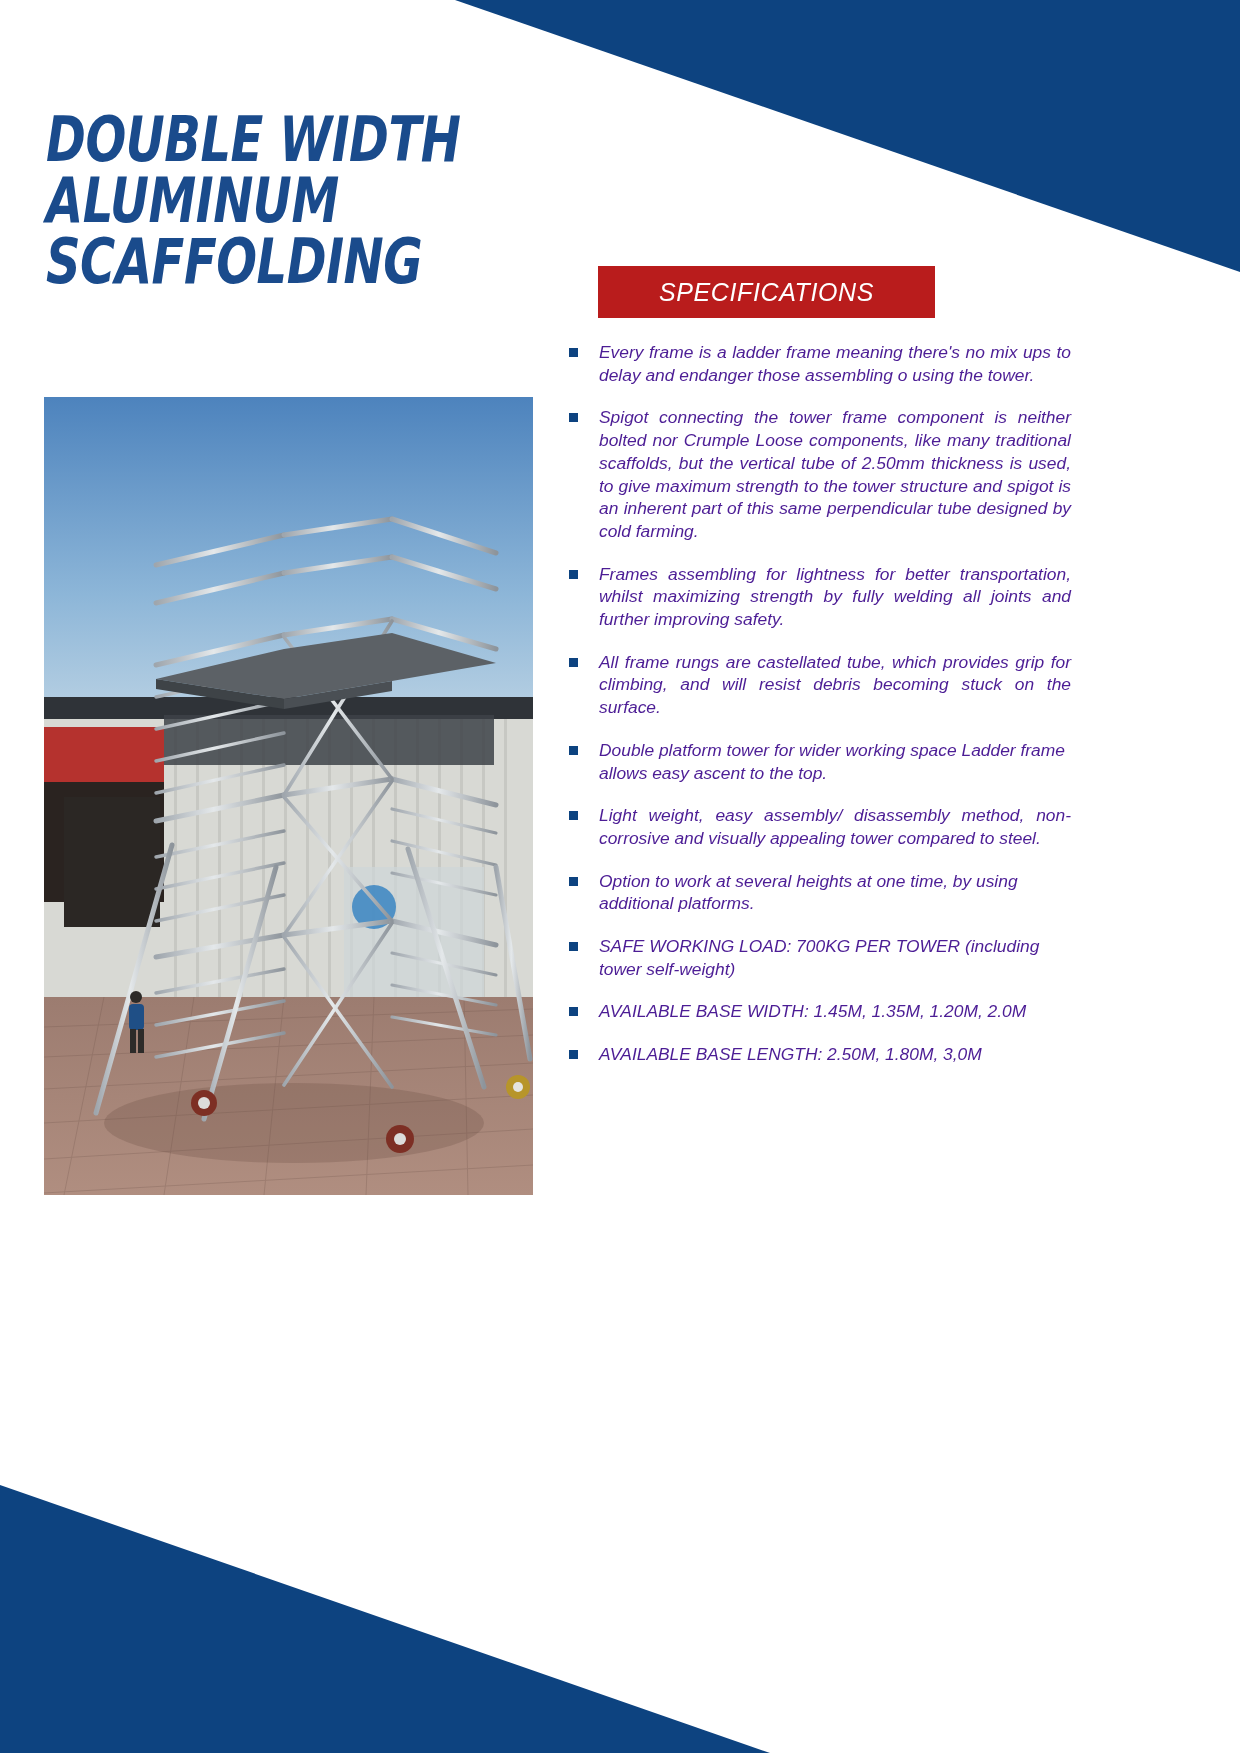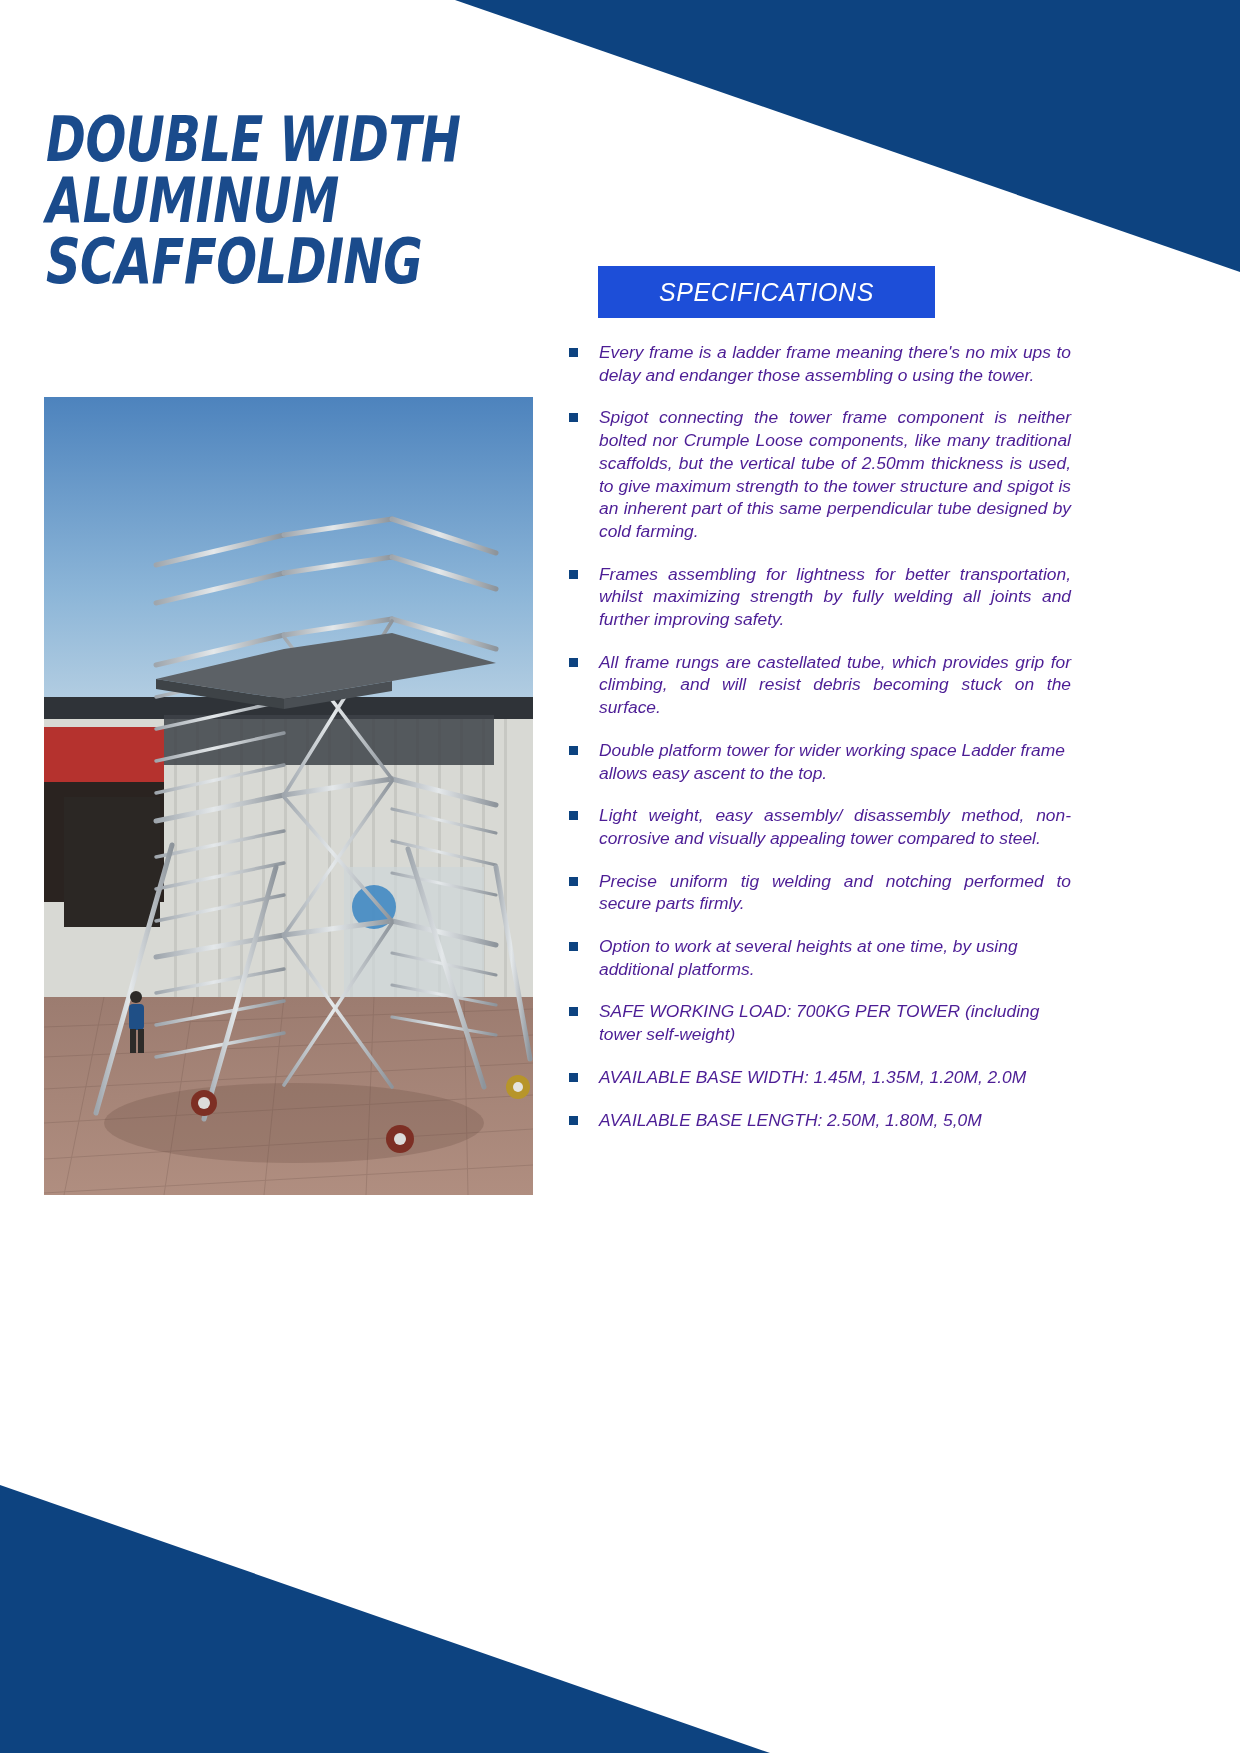--- a/index.html
+++ b/index.html
@@ -63,21 +63,21 @@
   }
   .photo-wrap svg { display: block; width: 100%; height: 100%; }
 
   
   .spec-header {
     position: absolute;
     left: 598px;
     top: 266px;
     width: 337px;
     height: 52px;
-    background: #1d4ed8;
+    background: #b91c1c;
   }
   .spec-header .spec-title {
     position: absolute;
     left: 0; right: 0;
     top: 50%;
     transform: translateY(-50%);
     text-align: center;
     color: #ffffff;
     font-size: 25px;
     letter-spacing: 0.6px;
@@ -309,39 +309,35 @@
       <span class="txt">All frame rungs are castellated tube, which provides grip for climbing, and will resist debris becoming stuck on the surface.</span>
     </div>
     <div class="spec-item nojustify">
       <span class="bullet"></span>
       <span class="txt">Double platform tower for wider working space Ladder frame allows easy ascent to the top.</span>
     </div>
     <div class="spec-item">
       <span class="bullet"></span>
       <span class="txt">Light weight, easy assembly/ disassembly method, non-corrosive and visually appealing tower compared to steel.</span>
     </div>
-    <div class="spec-item">
-      <span class="bullet"></span>
-      <span class="txt">Precise uniform tig welding and notching performed to secure parts firmly.</span>
-    </div>
     <div class="spec-item nojustify">
       <span class="bullet"></span>
       <span class="txt">Option to work at several heights at one time, by using additional platforms.</span>
     </div>
     <div class="spec-item nojustify">
       <span class="bullet"></span>
       <span class="txt">SAFE WORKING LOAD: 700KG PER TOWER (including tower self-weight)</span>
     </div>
     <div class="spec-item nojustify">
       <span class="bullet"></span>
       <span class="txt">AVAILABLE BASE WIDTH: 1.45M, 1.35M, 1.20M, 2.0M</span>
     </div>
     <div class="spec-item nojustify">
       <span class="bullet"></span>
-      <span class="txt">AVAILABLE BASE LENGTH: 2.50M, 1.80M, 5,0M</span>
+      <span class="txt">AVAILABLE BASE LENGTH: 2.50M, 1.80M, 3,0M</span>
     </div>
   </div>
 
   <svg class="wedge-bl" viewBox="0 0 1240 303" preserveAspectRatio="none">
     <polygon points="0,35 0,303 770,303" fill="#0d4380"></polygon>
   </svg>
 
 </div>
 
 </body></html>

